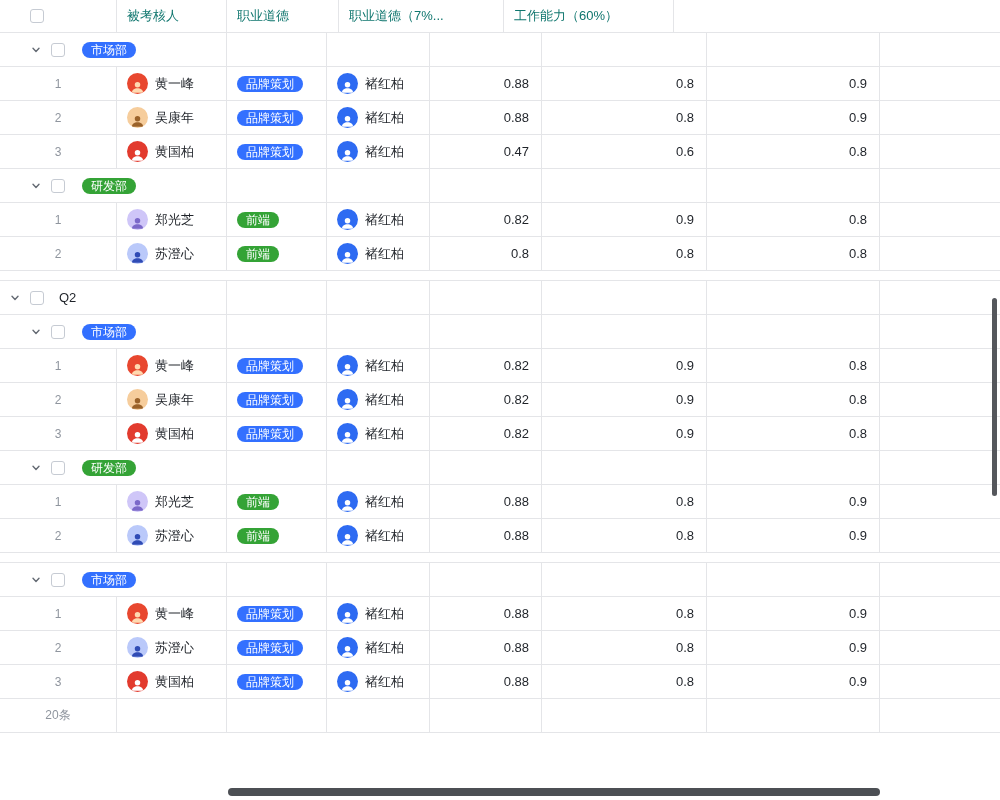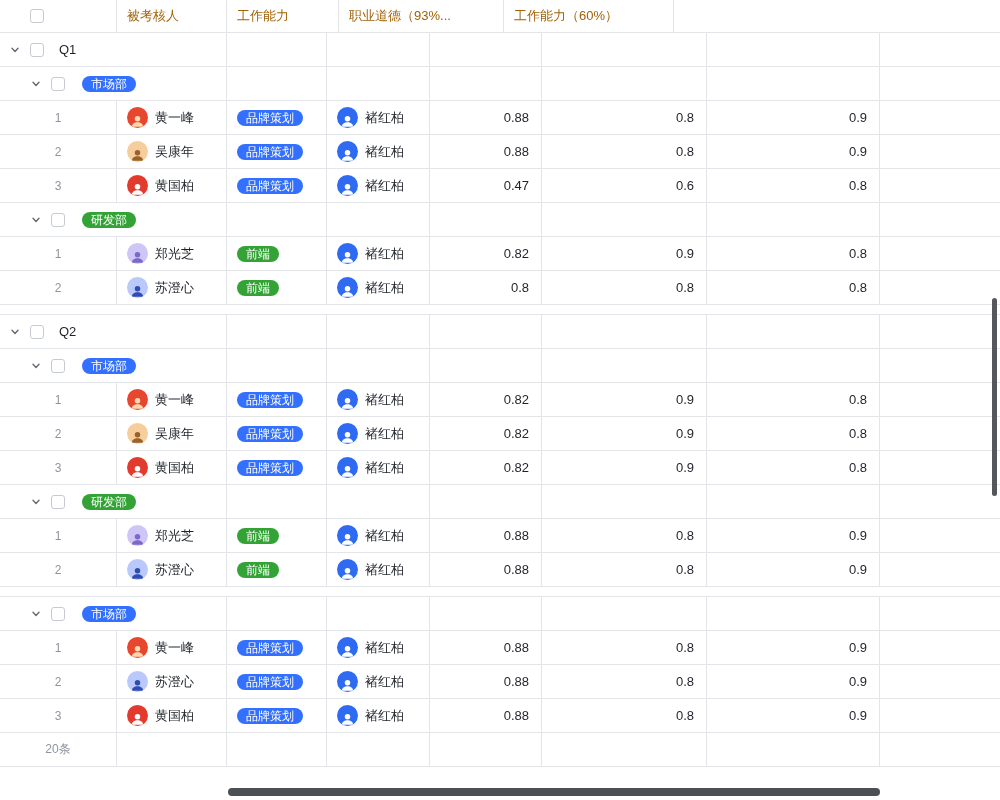--- a/index.html
+++ b/index.html
@@ -10,21 +10,21 @@
   .row { display:flex; height:34px; border-bottom:1px solid #e4e5e8; background:#fff; align-items:stretch; }
   .header-row { height:33px; }
   .spacer-row { height:10px; border-bottom:1px solid #e4e5e8; background:#fff; }
 
   .cell { flex:0 0 auto; border-right:1px solid #e4e5e8; display:flex; align-items:center;
           padding:0 10px; font-size:13px; white-space:nowrap; overflow:hidden; }
   .c0{width:117px} .c1{width:110px} .c2{width:100px} .c3{width:103px}
   .c4{width:112px} .c5{width:165px} .c6{width:173px} .c7{width:170px}
   .cm{width:227px}
 
-  .hdr { color:#a16207; }
+  .hdr { color:#0f766e; }
   .hdr-first { padding-left:30px; }
 
   .checkbox { width:14px; height:14px; border:1.5px solid #c6cbd3; border-radius:3px;
               background:#fff; flex:0 0 auto; }
   .chev { display:inline-flex; width:10px; height:10px; margin-right:10px; align-items:center; }
   .merged .checkbox { margin-right:0; }
   .group-label { margin-left:15px; font-weight:500; font-size:13px; }
   .merged.sg { padding-left:31px; }
   .merged .badge { margin-left:17px; }
 
@@ -48,43 +48,26 @@
 </head>
 <body>
 
 <div class="app">
 
   <div class="row header-row">
     <div class="cell c0 hdr-first">
       <span class="checkbox"></span>
     </div>
     <div class="cell c1 hdr">被考核人</div>
-    <div class="cell c4 hdr">工作能力</div>
-    <div class="cell c5 hdr">职业道德（93%...</div>
+    <div class="cell c4 hdr">职业道德</div>
+    <div class="cell c5 hdr">职业道德（7%...</div>
     <div class="cell c7 hdr">工作能力（60%）</div>
   </div>
 
   <div id="table-body">
-      <div class="row group-row">
-        <div class="cell cm merged g">
-          <span class="chev">
-            <svg width="10" height="10" viewBox="0 0 10 10">
-              <path d="M2 3.2 5 6.4 8 3.2" fill="none" stroke="#646a73" stroke-width="1.4" stroke-linecap="round" stroke-linejoin="round"></path>
-            </svg>
-          </span>
-          <span class="checkbox"></span>
-          <span class="group-label">Q1</span>
-        </div>
-        <div class="cell c2"></div>
-        <div class="cell c3"></div>
-        <div class="cell c4"></div>
-        <div class="cell c5"></div>
-        <div class="cell c6"></div>
-        <div class="cell c7"></div>
-      </div>
       <div class="row subgroup-row">
         <div class="cell cm merged sg">
           <span class="chev">
             <svg width="10" height="10" viewBox="0 0 10 10">
               <path d="M2 3.2 5 6.4 8 3.2" fill="none" stroke="#646a73" stroke-width="1.4" stroke-linecap="round" stroke-linejoin="round"></path>
             </svg>
           </span>
           <span class="checkbox"></span>
           <span class="badge" style="background:#3370ff">市场部</span>
         </div>

